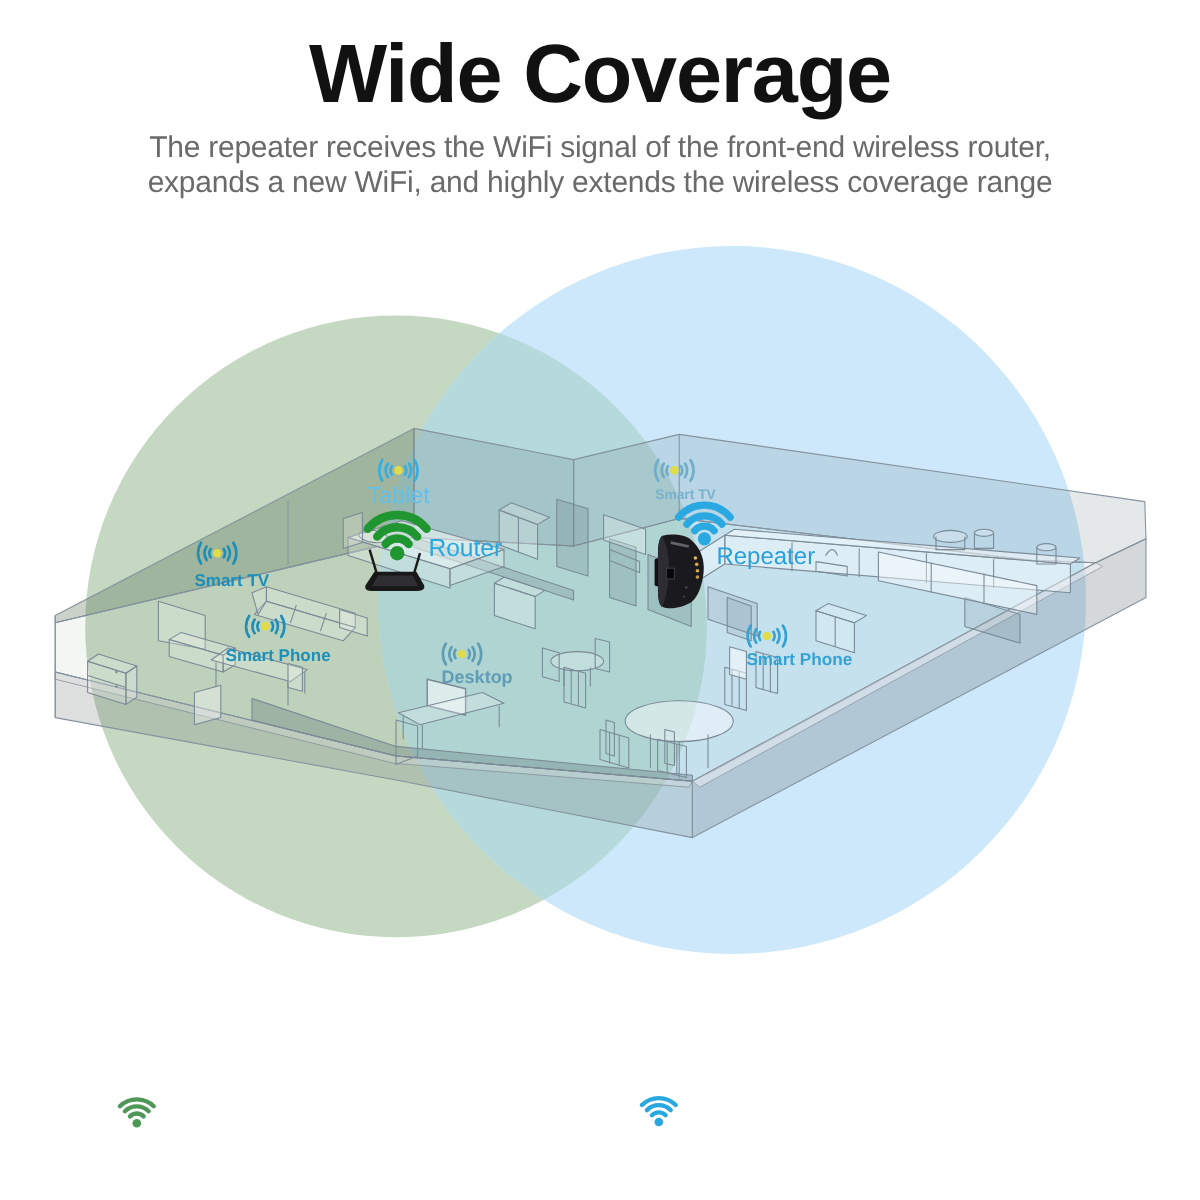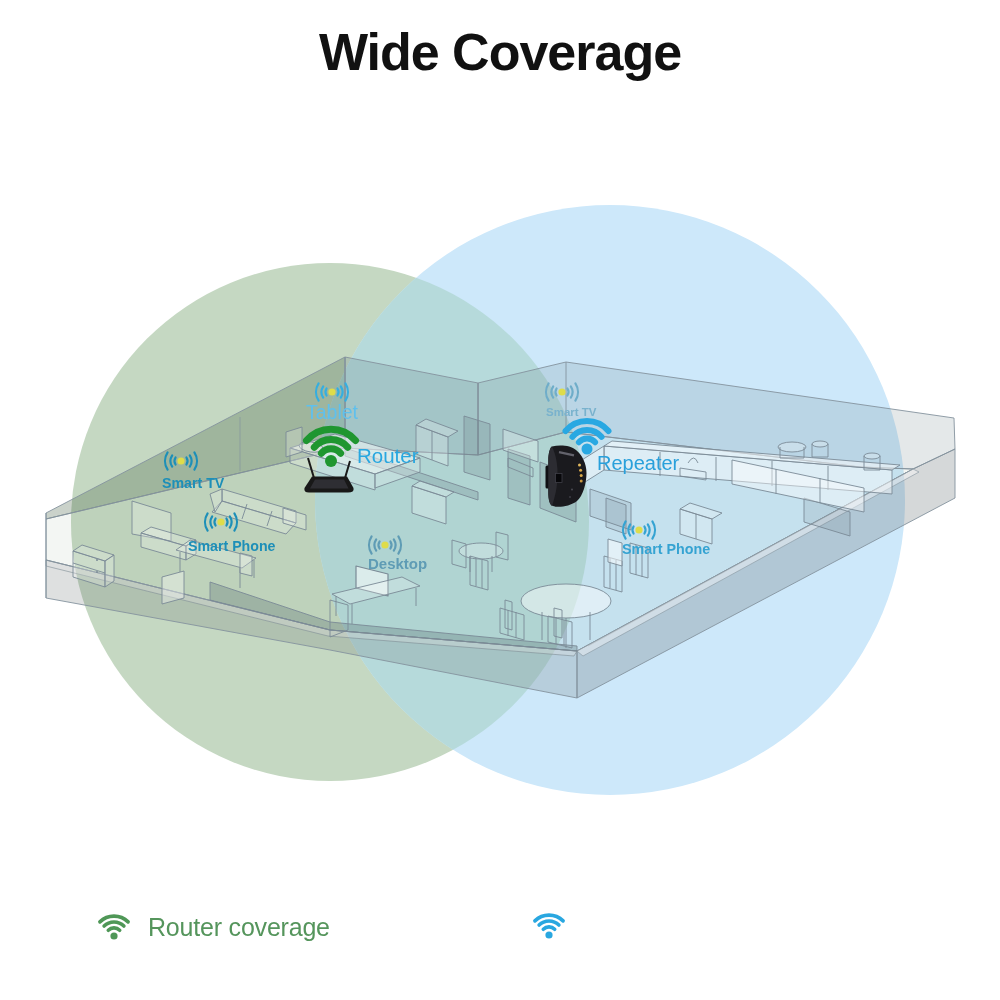--- a/index.html
+++ b/index.html
@@ -1,30 +1,30 @@
 <!DOCTYPE html>
 <html><head>
 <meta charset="utf-8">
 <style>
   html,body{margin:0;padding:0;background:#fff;}
   #page{position:relative;width:1000px;height:1000px;background:#fff;overflow:hidden;
         font-family:"Liberation Sans", sans-serif;}
   .title{position:absolute;left:0;top:22px;width:1000px;text-align:center;
-         font-size:52px;font-weight:bold;color:#111;letter-spacing:-1px;}
+         font-size:69px;font-weight:bold;color:#111;letter-spacing:-1px;}
   .sub{position:absolute;left:0;top:109px;width:1000px;text-align:center;
        font-size:25px;color:#6a6a6a;line-height:29px;letter-spacing:-0.2px;}
   .legend{position:absolute;font-size:25px;letter-spacing:-0.2px;}
   .leg-router{left:148px;top:913px;color:#55955c;}
   .leg-repeater{left:575px;top:912px;color:#29a7e0;}
 </style>
 </head>
 <body>
 <div id="page">
   <div class="title">Wide Coverage</div>
-  <div class="legend leg-router">Router coverage</div>
+  <div class="sub">The repeater receives the WiFi signal of the front-end wireless router,<br>expands a new WiFi, and highly extends the wireless coverage range</div>
 
   <svg width="1000" height="1000" viewBox="0 0 1000 1000" style="position:absolute;left:0;top:0;">
 
     <circle cx="330" cy="522" r="259" fill="#c5d8c2"></circle>
     <circle cx="610" cy="500" r="295" fill="#cde8fa"></circle>
 
     <clipPath id="greenclip">
         <circle cx="330" cy="522" r="259"></circle>
       </clipPath>
     <circle cx="610" cy="500" r="295" fill="#b6dadb" clip-path="url(#greenclip)"></circle>

